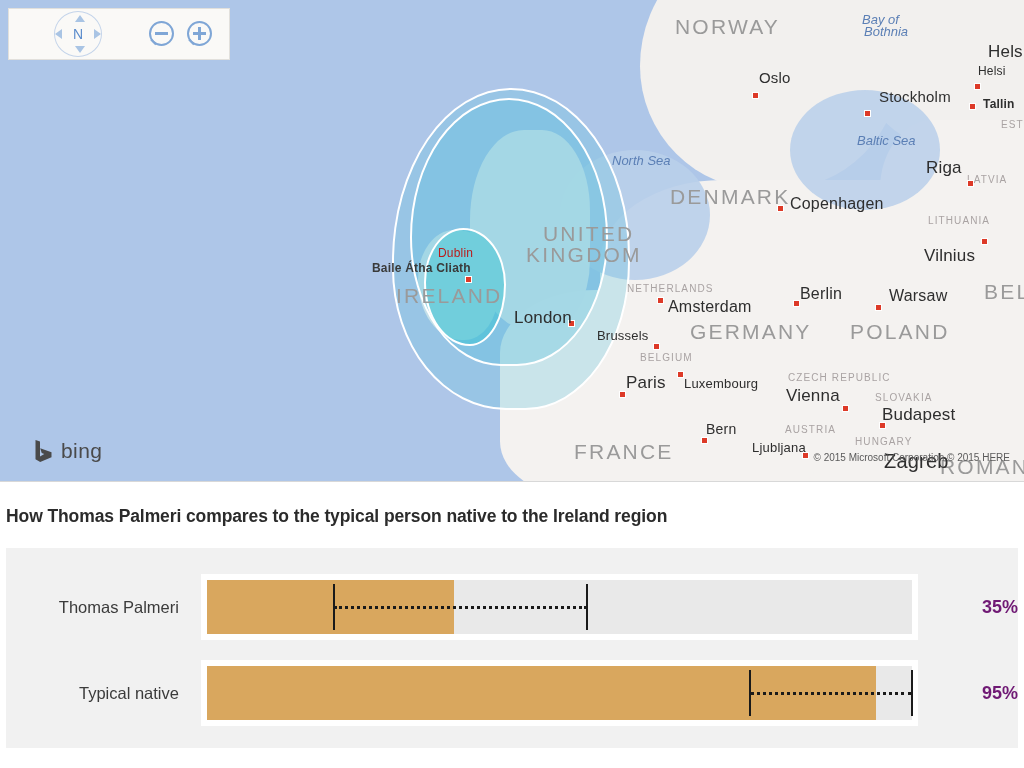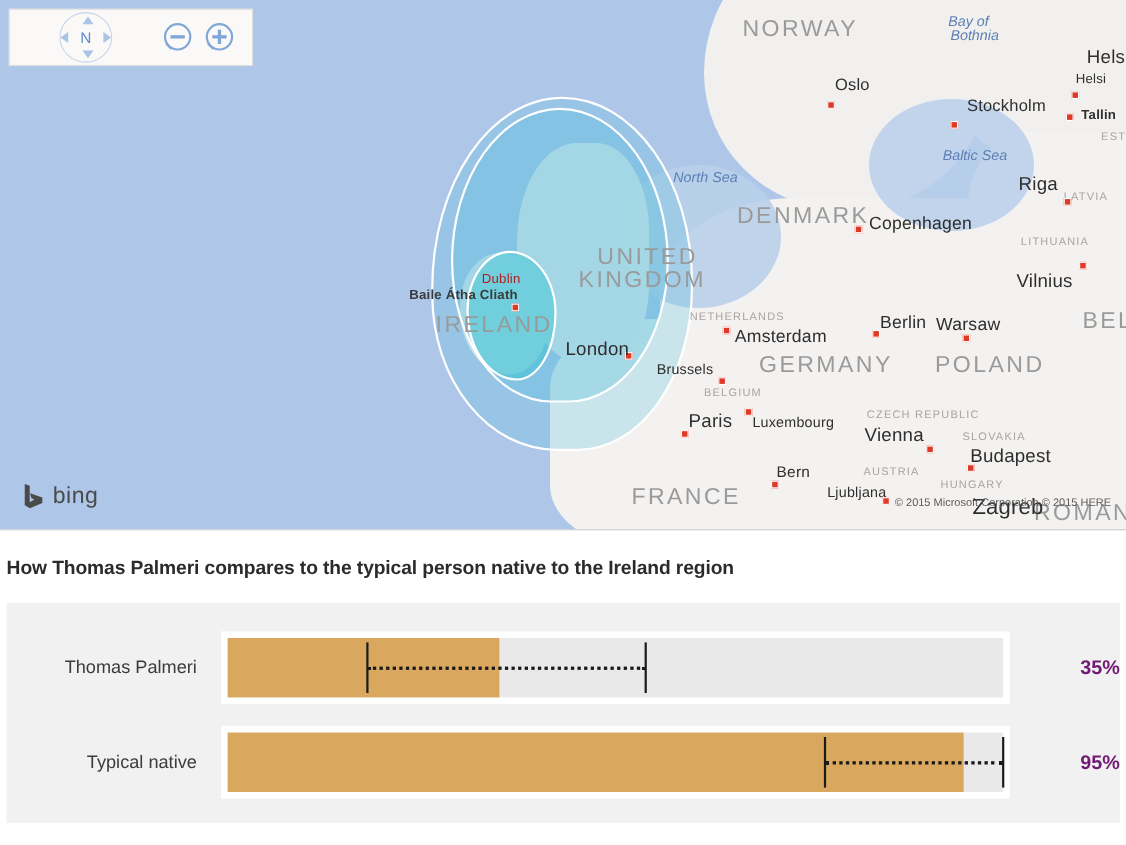--- a/index.html
+++ b/index.html
@@ -155,21 +155,21 @@
   }
   .zoom-btn .bar-v {
     position: absolute; left: 13px; top: 8px;
     width: 2.5px; height: 13px; background: #7fa6d6;
   }
   .zoom-spacer { flex: 1; }
 
   
   .bing-logo {
     position: absolute;
-    left: 21px; bottom: 18px;
+    left: 34px; bottom: 18px;
     display: flex; align-items: center; gap: 7px;
     z-index: 30;
   }
   .bing-mark { width: 20px; height: 24px; }
   .bing-word {
     color: #4a4a4a; font-size: 21px; letter-spacing: 0.4px;
   }
   .map-copyright {
     position: absolute;
     right: 14px; bottom: 18px;
@@ -316,21 +316,21 @@
 
     <div class="city" style="left:759px;top:69px;">Oslo</div>
     <div class="city" style="left:879px;top:88px;">Stockholm</div>
     <div class="city" style="left:988px;top:42px;font-size:17px;">Hels</div>
     <div class="city city-sm" style="left:978px;top:64px;">Helsi</div>
     <div class="city city-sm" style="left:983px;top:97px;font-weight:bold;">Tallin</div>
     <div class="city" style="left:926px;top:158px;font-size:17px;">Riga</div>
     <div class="city" style="left:790px;top:195px;font-size:16px;">Copenhagen</div>
     <div class="city" style="left:924px;top:246px;font-size:17px;">Vilnius</div>
     <div class="city" style="left:800px;top:285px;font-size:16px;">Berlin</div>
-    <div class="city" style="left:851px;top:287px;font-size:16px;">Warsaw</div>
+    <div class="city" style="left:889px;top:287px;font-size:16px;">Warsaw</div>
     <div class="city" style="left:668px;top:298px;font-size:16px;">Amsterdam</div>
     <div class="city city-sm" style="left:438px;top:246px;color:#b91c1c;">Dublin</div>
     <div class="city city-sm" style="left:372px;top:261px;font-weight:bold;color:#3a3a3a;">Baile Átha Cliath</div>
     <div class="city" style="left:514px;top:308px;font-size:17px;">London</div>
     <div class="city city-sm" style="left:597px;top:328px;font-size:13px;">Brussels</div>
     <div class="city city-sm" style="left:684px;top:376px;font-size:13px;text-align:right;">Luxembourg</div>
     <div class="city" style="left:626px;top:373px;font-size:17px;">Paris</div>
     <div class="city" style="left:786px;top:386px;font-size:17px;">Vienna</div>
     <div class="city" style="left:882px;top:405px;font-size:17px;">Budapest</div>
     <div class="city city-sm" style="left:706px;top:421px;font-size:14px;">Bern</div>

